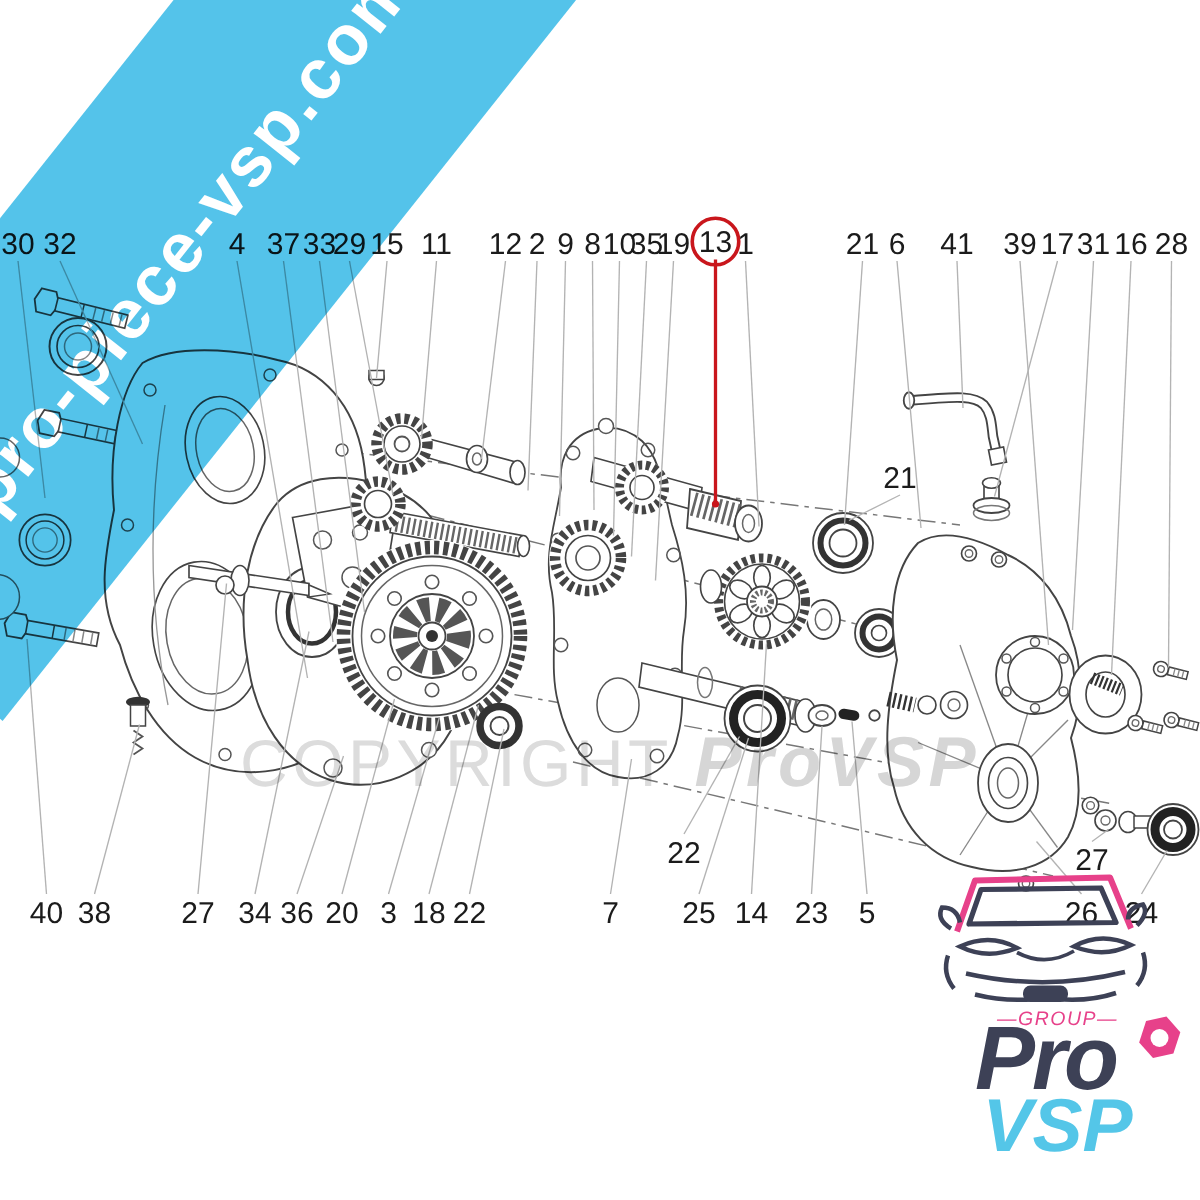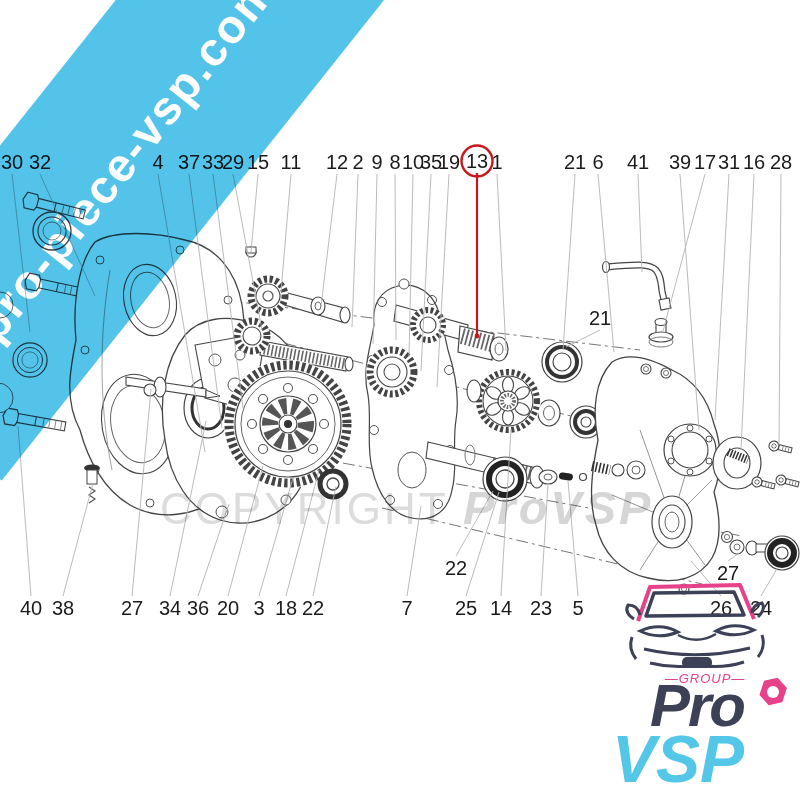--- a/index.html
+++ b/index.html
@@ -20,22 +20,22 @@
   #watermark .brand{font-style:italic;font-weight:bold;color:#d6d6d6;font-size:47px;}
   
   #diagram{position:absolute;left:0;top:0;z-index:1;}
   
   #logo{position:absolute;left:612px;top:575px;width:186px;height:210px;z-index:6;}
   #logo .car{position:absolute;left:8px;top:0;}
   #logo .group-label{position:absolute;left:0;top:96px;width:186px;text-align:center;
         color:var(--pink);font-size:13px;font-weight:normal;font-style:italic;letter-spacing:1px;}
   #logo .pro{position:absolute;left:0;top:96px;width:170px;text-align:center;
         color:var(--navy);font-size:60px;font-weight:bold;font-style:italic;letter-spacing:-2px;}
-  #logo .vsp{position:absolute;left:0;top:146px;width:186px;
-        color:var(--blue);font-size:66px;font-weight:bold;font-style:italic;letter-spacing:0px;}
+  #logo .vsp{position:absolute;left:0;top:146px;width:186px;text-align:center;
+        color:var(--blue);font-size:50px;font-weight:bold;font-style:italic;letter-spacing:0px;}
   #logo .hexnut{position:absolute;left:144px;top:100px;}
   text.callout{font-family:"Liberation Sans",sans-serif;font-size:20px;fill:#1b1b1b;}
 </style>
 </head>
 <body>
 
 <div id="stage">
 
   <svg id="diagram" width="800" height="800" viewBox="0 0 800 800">
     <defs>

